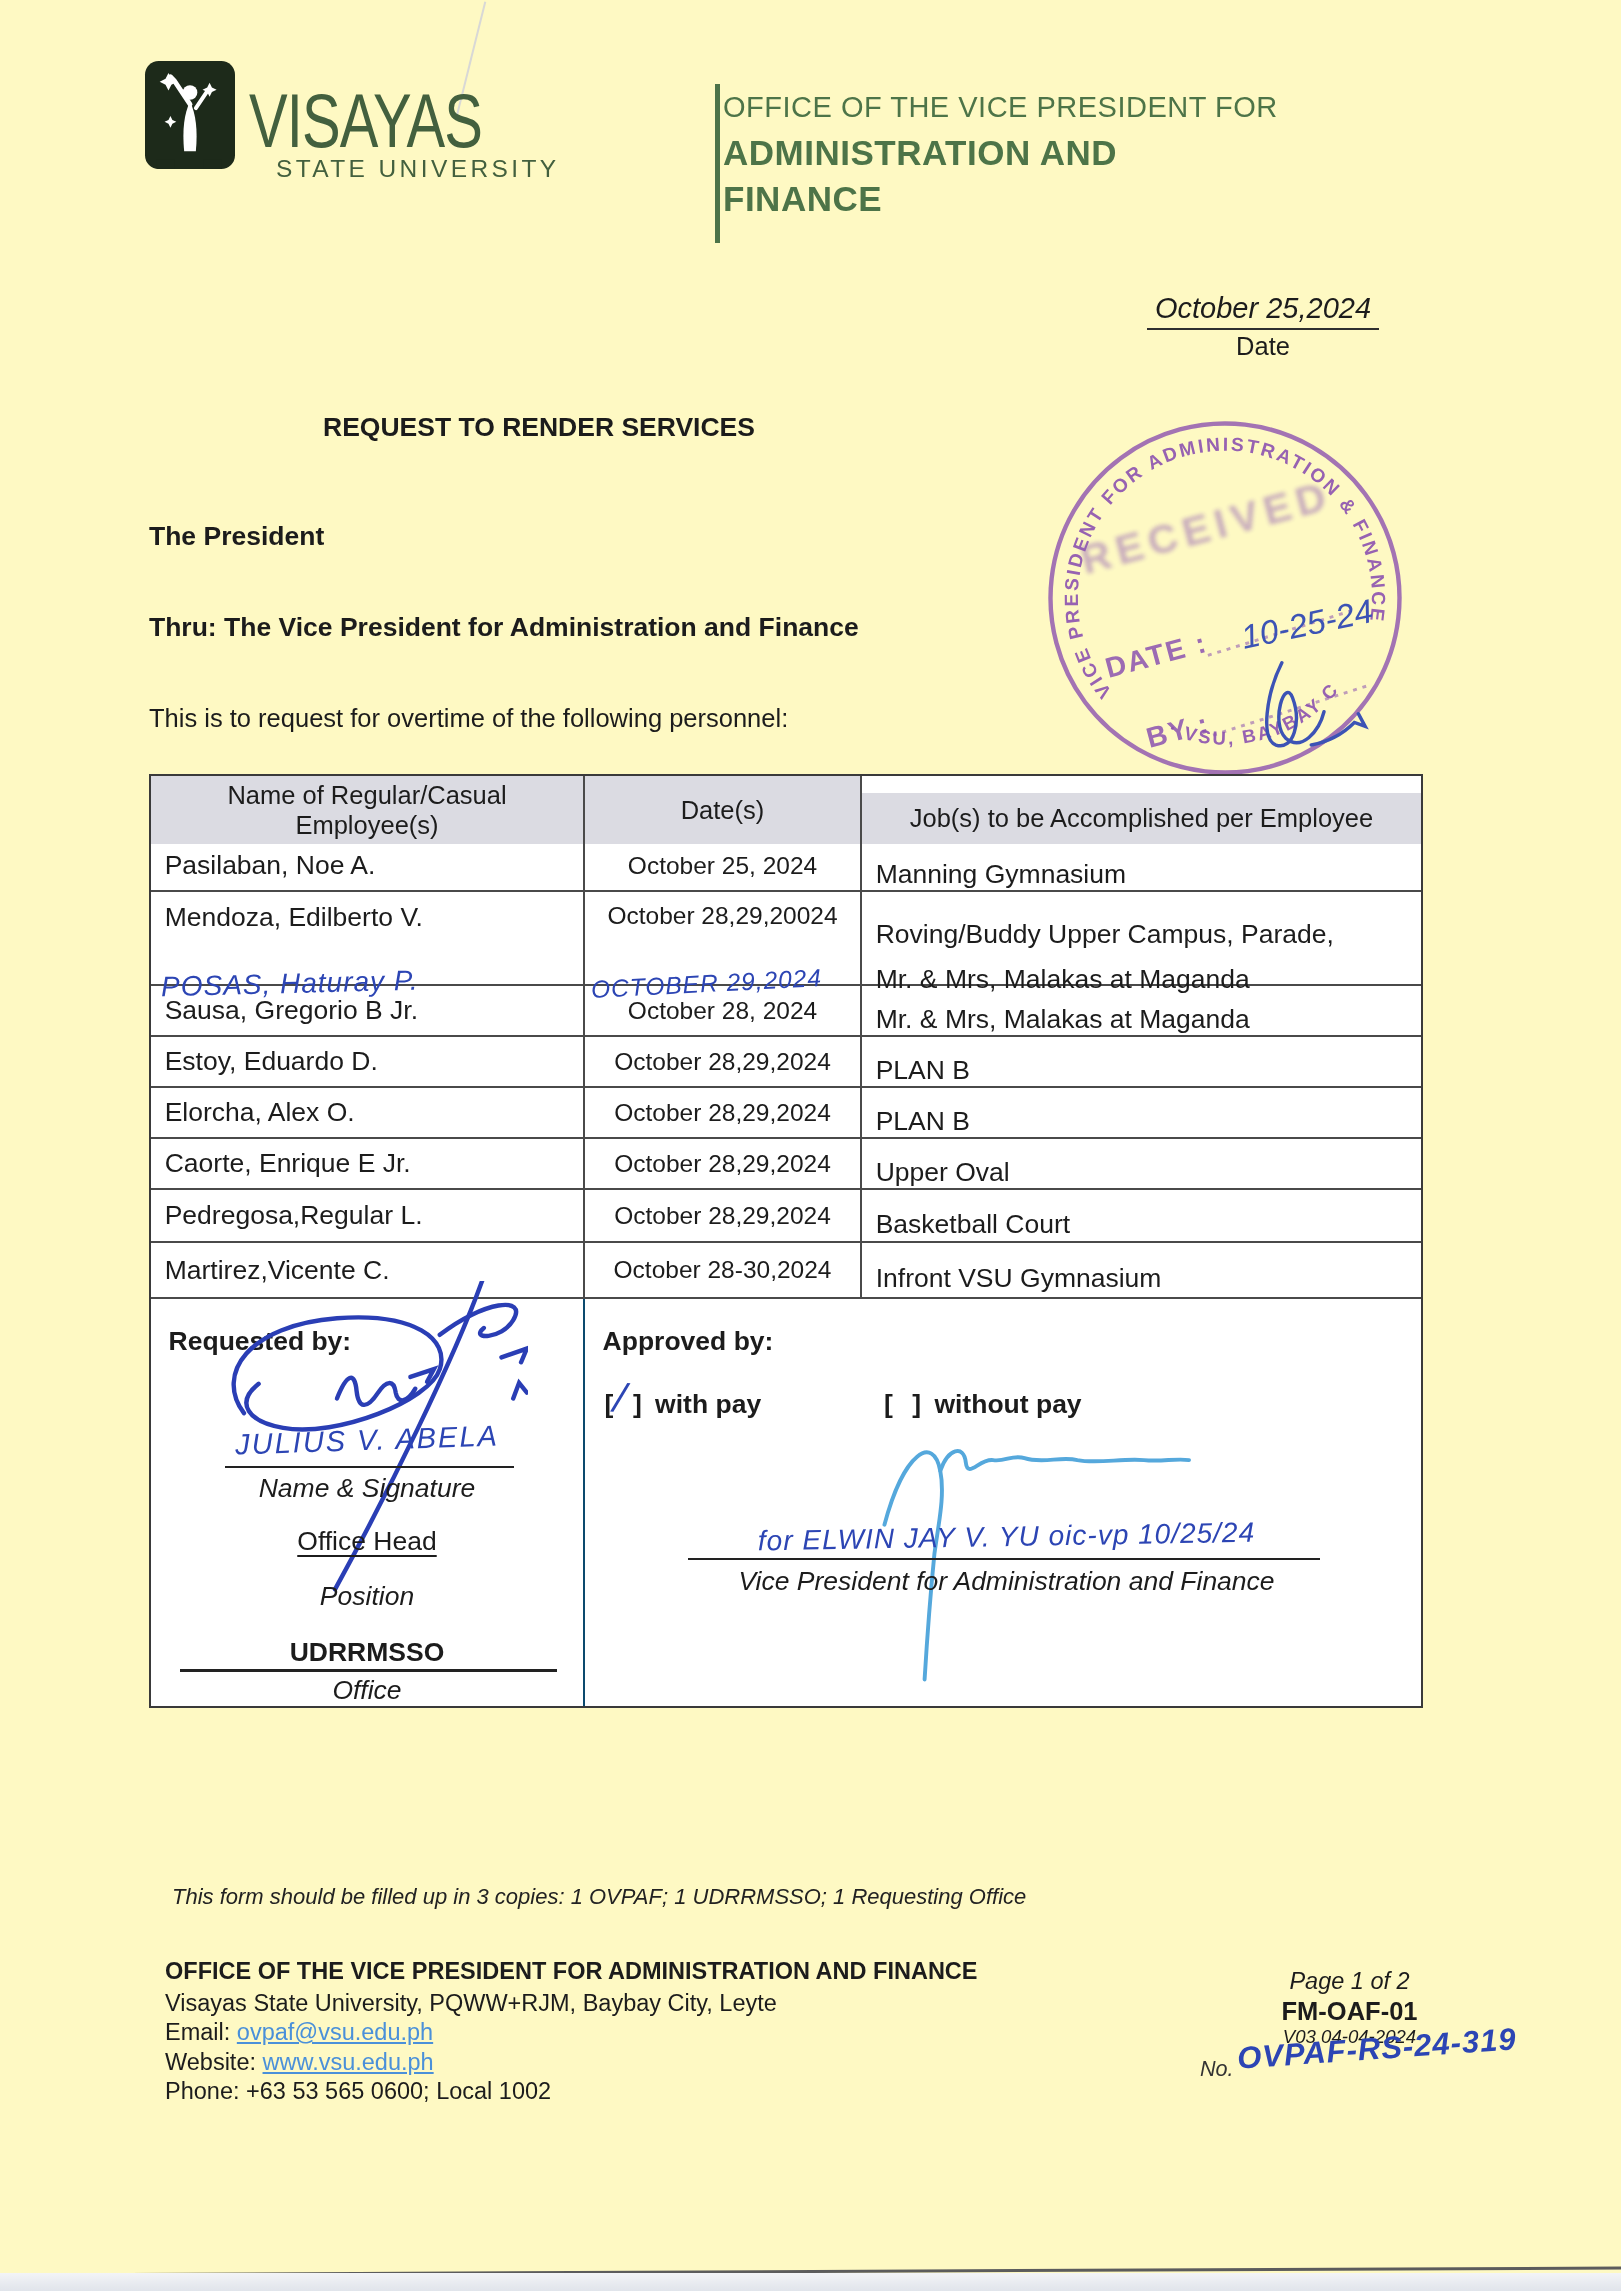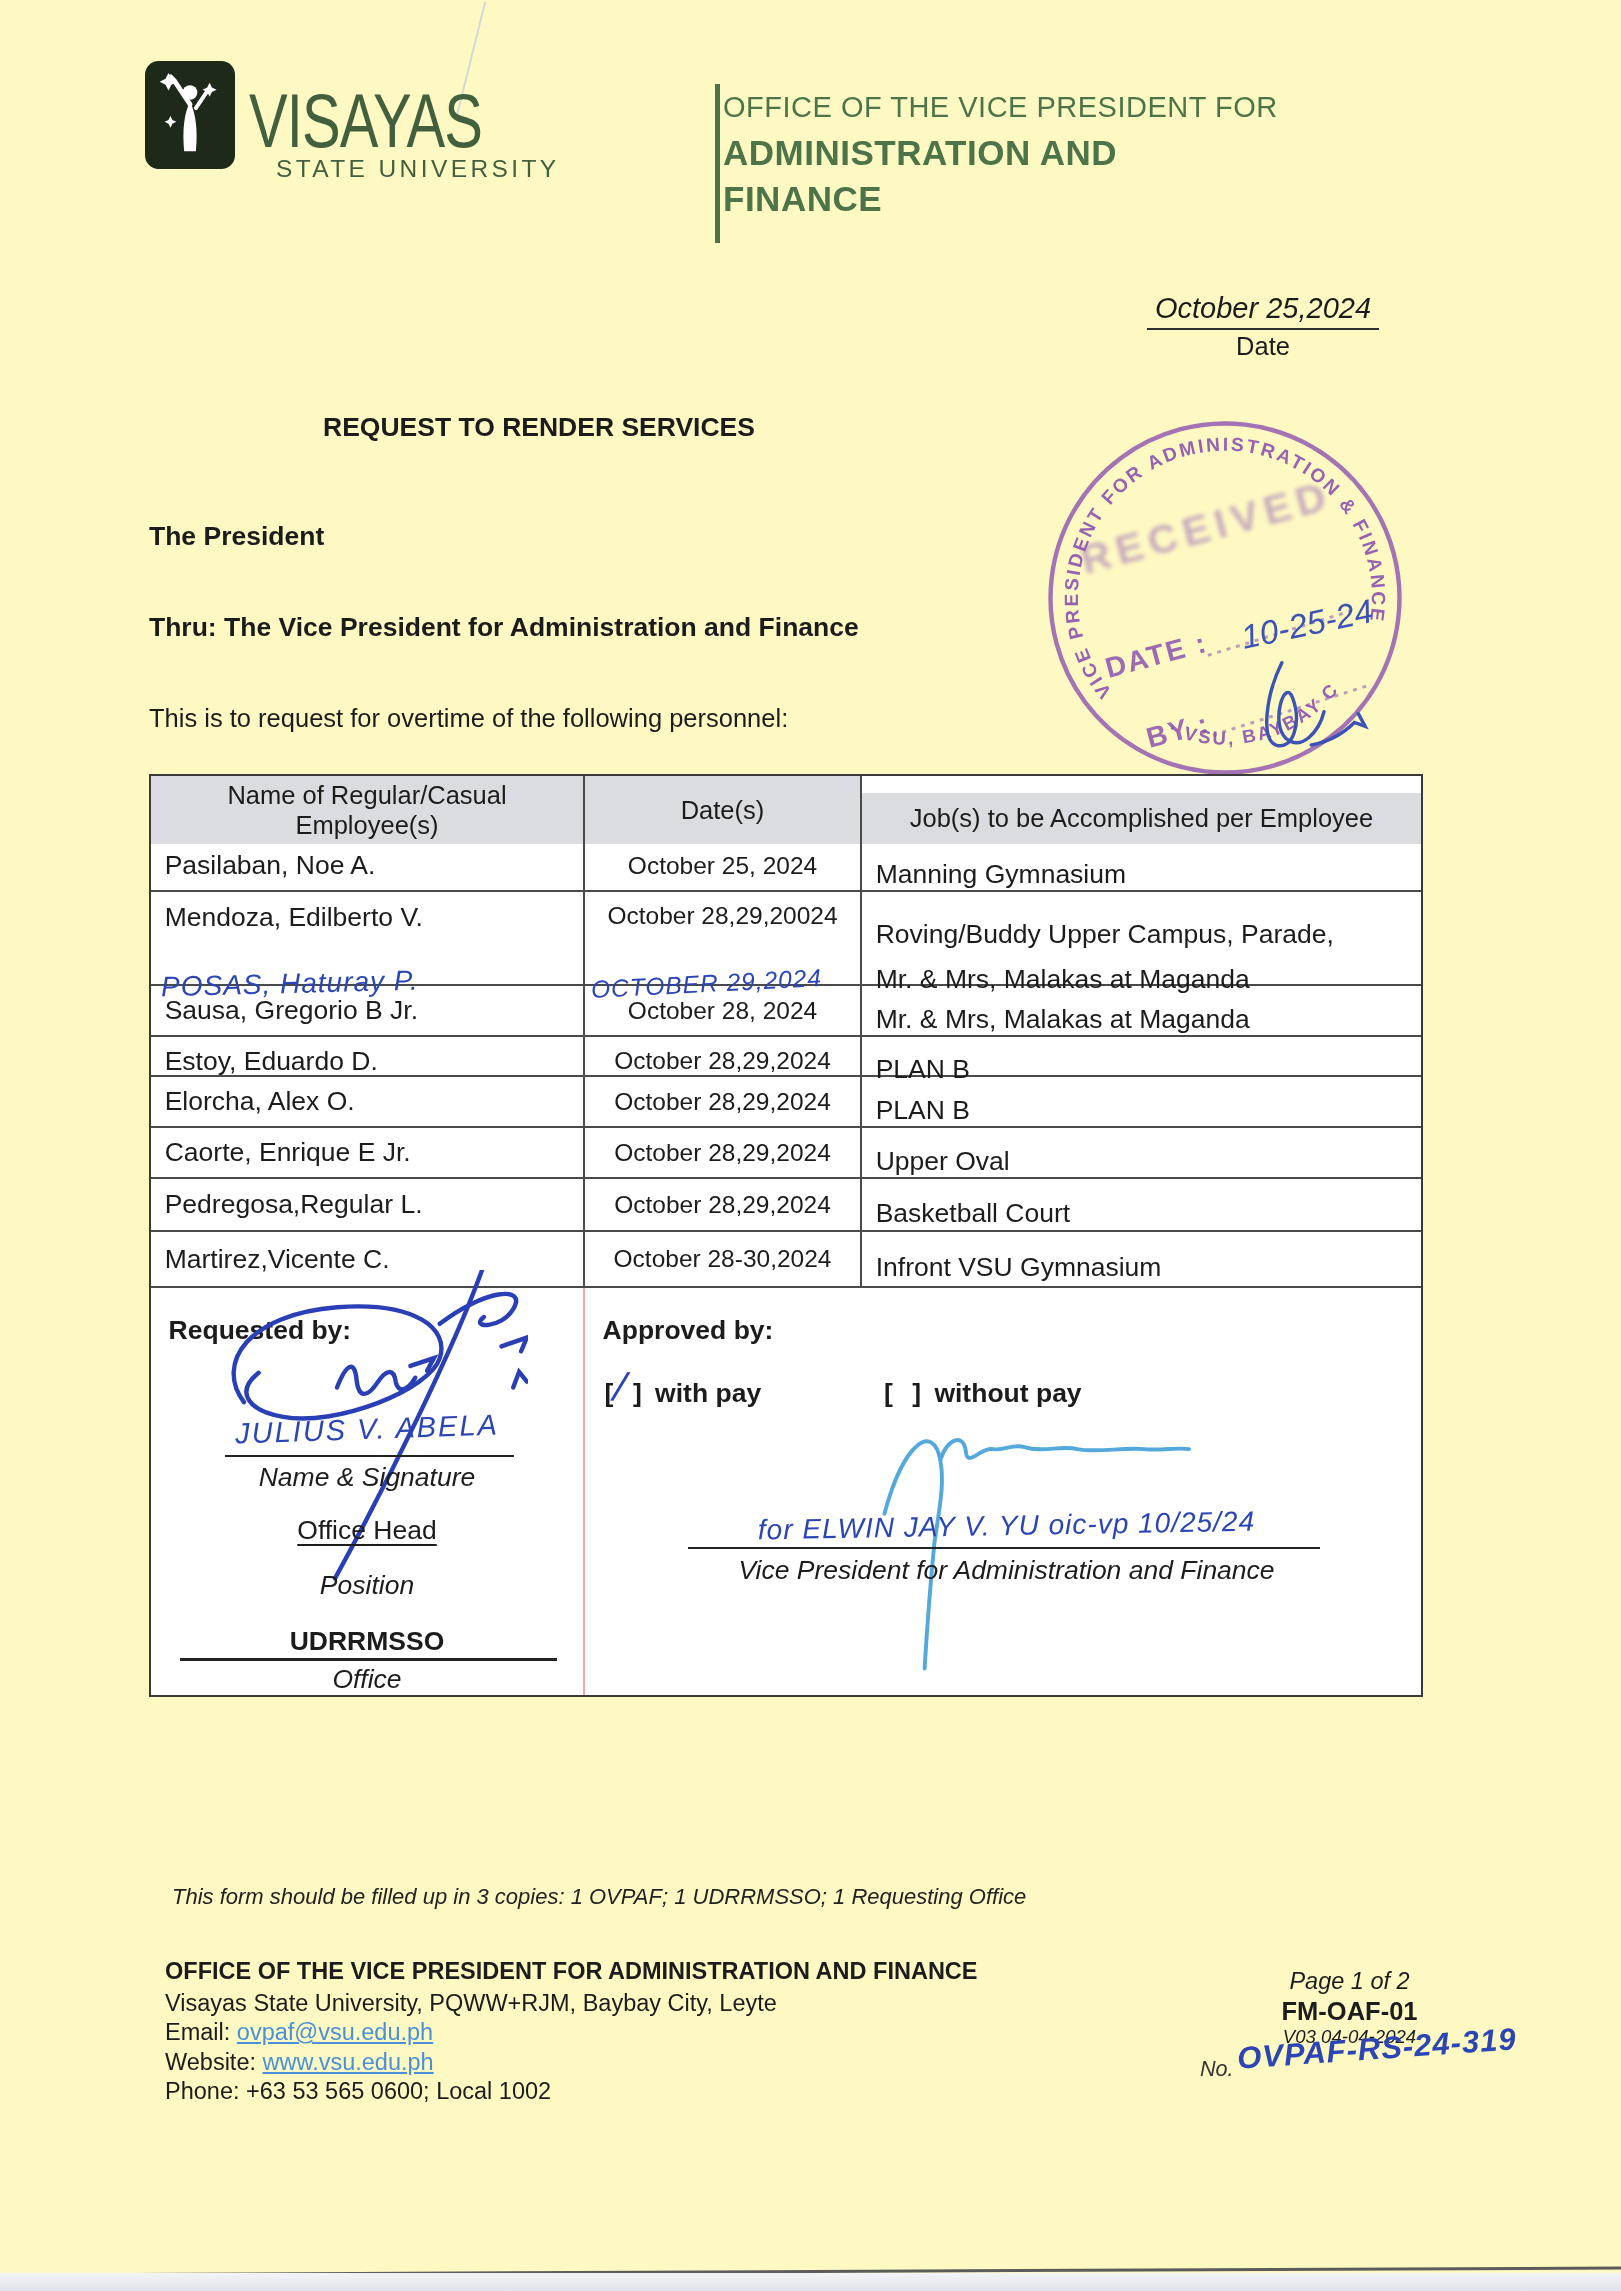--- a/index.html
+++ b/index.html
@@ -39,21 +39,21 @@
   .th{background:#dbdbe2;justify-content:center;text-align:center;font-size:25.5px;line-height:1.18;padding:3.9px 23.5px;}
   .c-date{justify-content:center;font-size:24.5px;}
   .tall{align-items:flex-start;padding-top:9.8px;}
   .job2{position:absolute;left:13.7px;top:55px;font-size:26.5px;}
   .hand{font-style:italic;color:#2c45b4;letter-spacing:1px;}
   .hw-name{position:absolute;left:9.8px;bottom:-15.7px;font-size:28px;transform:rotate(-1.5deg);white-space:nowrap;}
   .hw-date{position:absolute;left:5.9px;bottom:-13.7px;font-size:24.5px;transform:rotate(-3deg);white-space:nowrap;}
 
   
   .sig-row{display:grid;grid-template-columns:434px 836px;border-top:2px solid #4a4a4a;height:407px;}
-  .sig-left{border-right:2px solid #fca5a5;position:relative;}
+  .sig-left{border-right:2px solid #0c4a6e;position:relative;}
   .sig-right{position:relative;padding-left:25px;}
   .sig-label{position:absolute;left:17.6px;top:27.4px;font-size:26.5px;font-weight:700;}
   .req-sig{position:absolute;left:39px;top:-17.6px;width:338px;height:328px;}
   .hand-name{position:absolute;left:0;top:125px;width:100%;text-align:center;font-size:29px;
              letter-spacing:2px;transform:rotate(-2deg);}
   .uline{position:absolute;border-bottom:2.9px solid #222;}
   .cap{position:absolute;width:100%;text-align:center;font-size:26.5px;}
   .ital{font-style:italic;}
   .pay-line{position:absolute;left:19.6px;top:90px;font-size:26.5px;font-weight:700;}
   .paybox{position:relative;display:inline-block;margin-right:5.9px;}
@@ -171,21 +171,21 @@
         <span>Roving/Buddy Upper Campus, Parade,</span>
         <span class="job2">Mr. &amp; Mrs, Malakas at Maganda</span>
       </div>
     </div>
 
     <div class="tr" style="height:51px">
       <div class="td">Sausa, Gregorio B Jr.</div>
       <div class="td c-date">October 28, 2024</div>
       <div class="td">Mr. &amp; Mrs, Malakas at Maganda</div>
     </div>
-    <div class="tr" style="height:40px">
+    <div class="tr" style="height:51px">
       <div class="td">Estoy, Eduardo D.</div>
       <div class="td c-date">October 28,29,2024</div>
       <div class="td">PLAN B</div>
     </div>
     <div class="tr" style="height:51px">
       <div class="td">Elorcha, Alex O.</div>
       <div class="td c-date">October 28,29,2024</div>
       <div class="td">PLAN B</div>
     </div>
     <div class="tr" style="height:51px">

